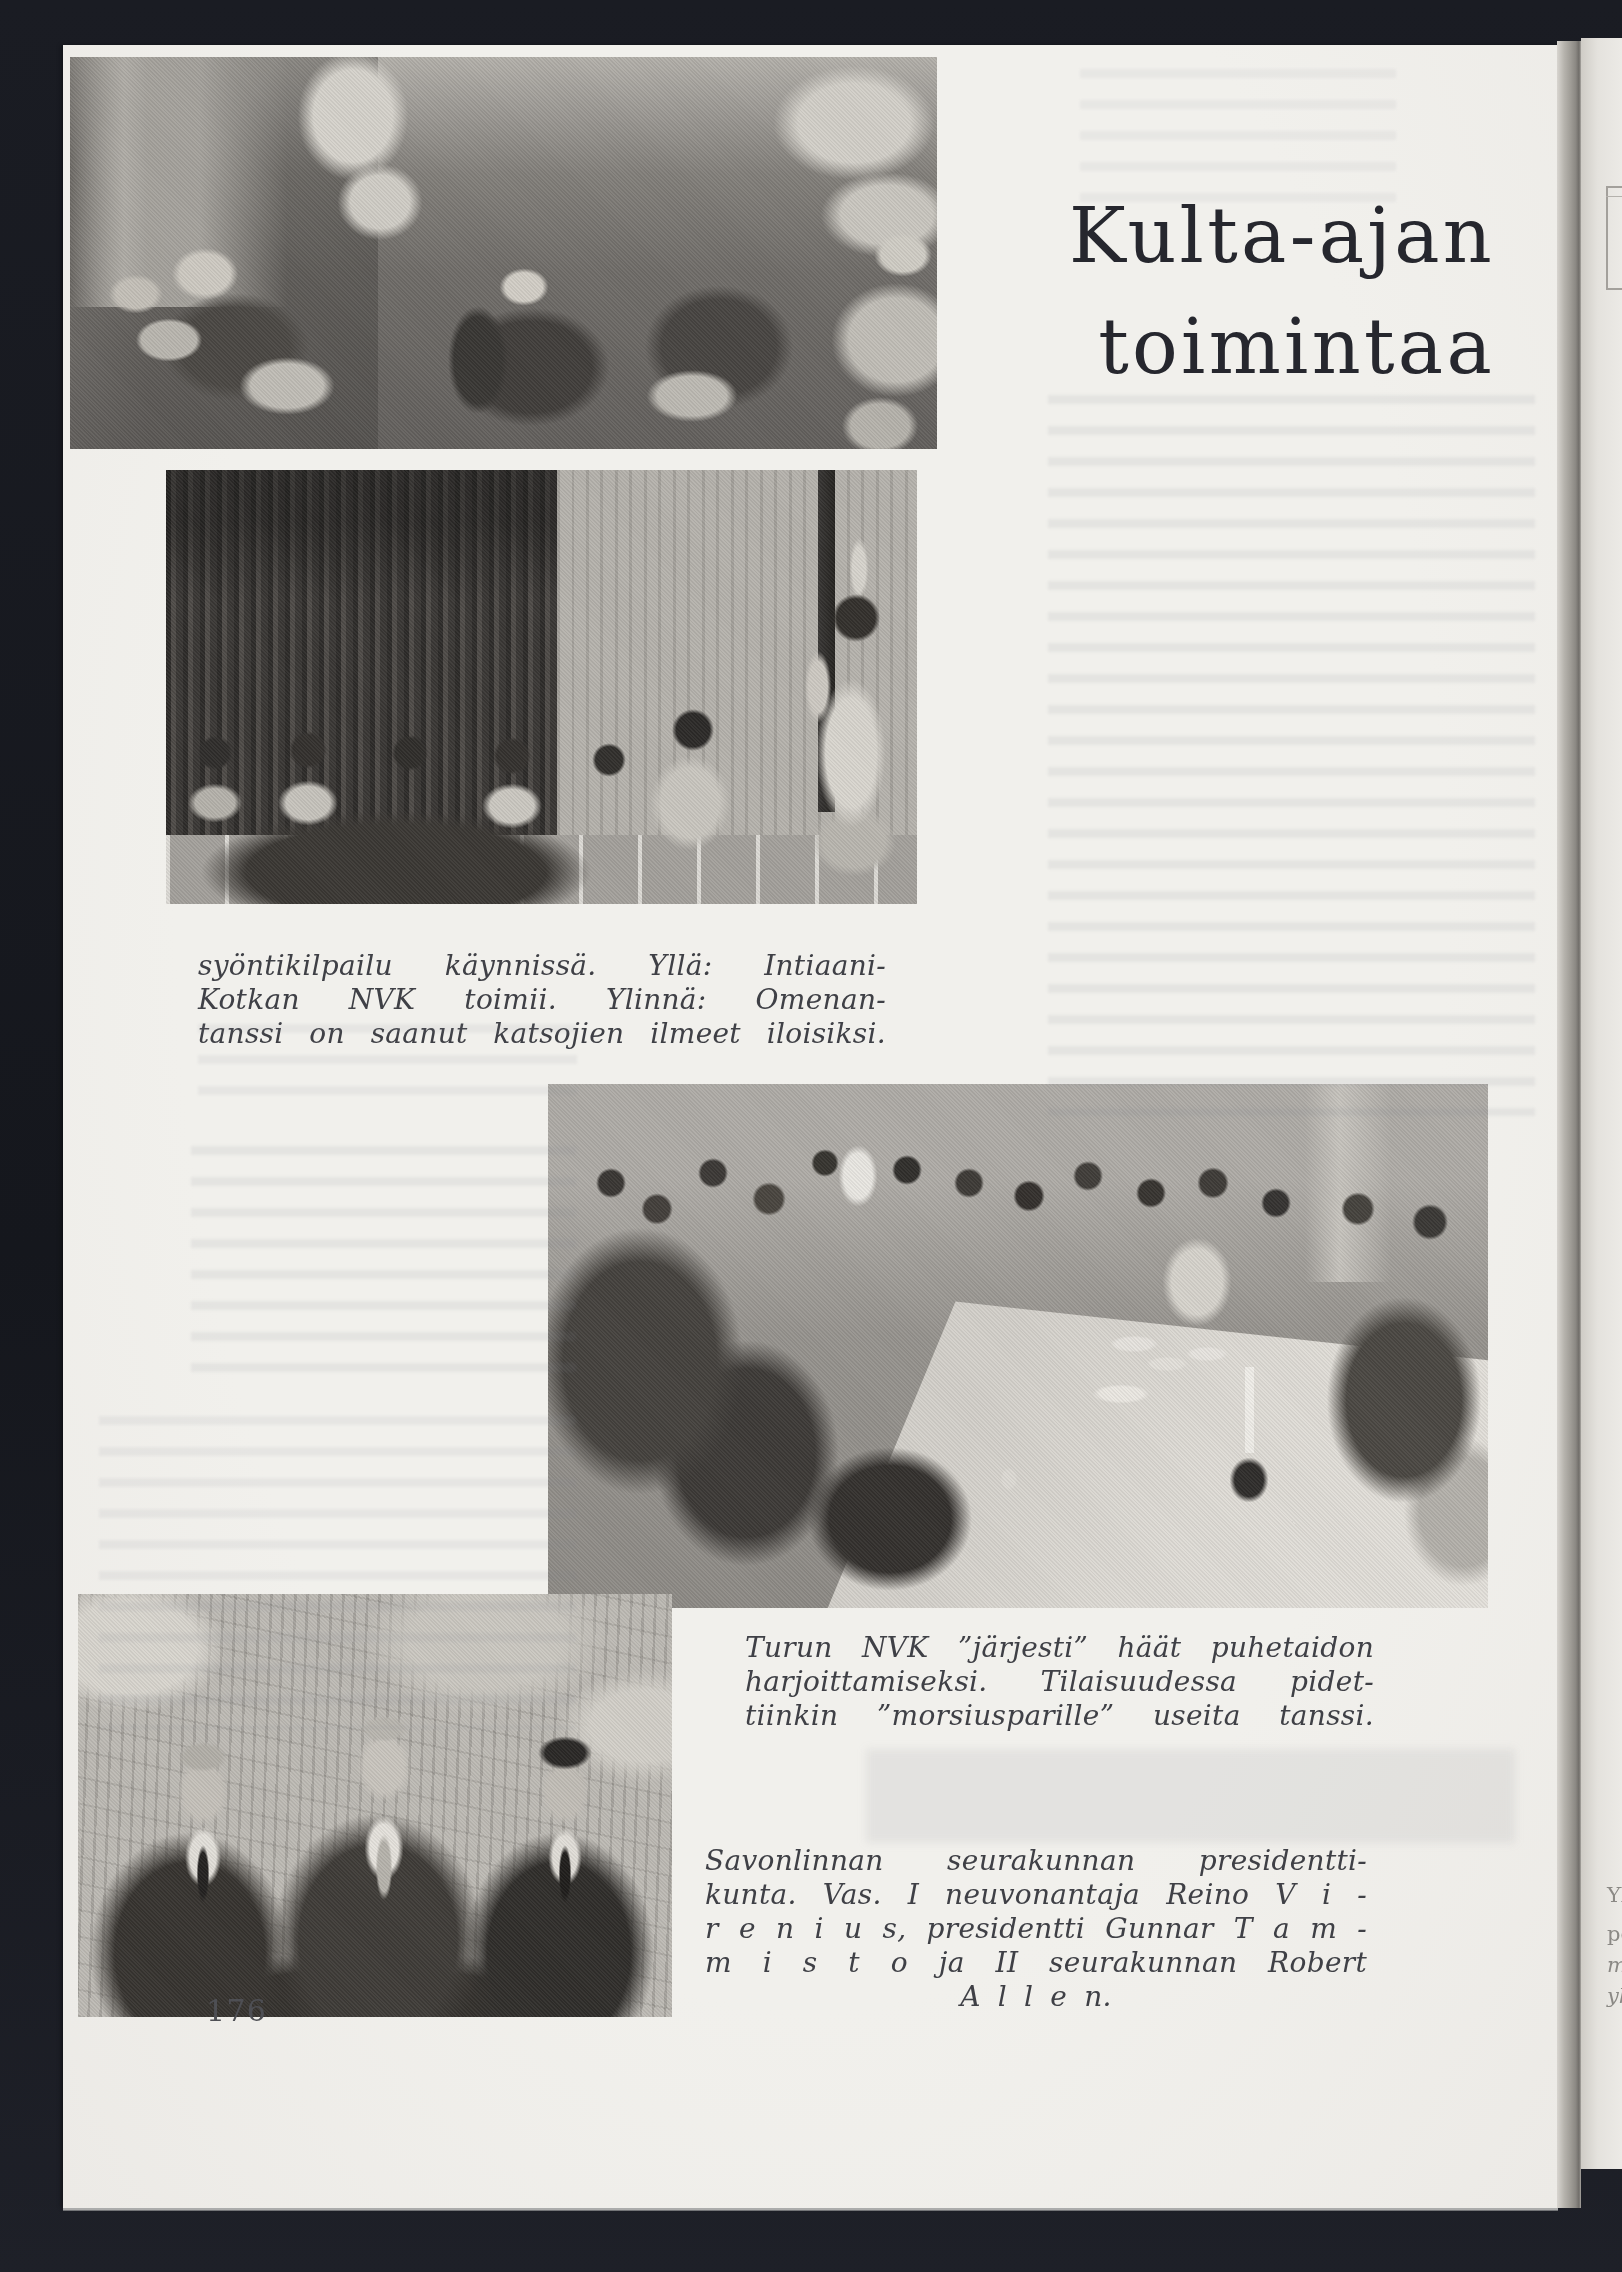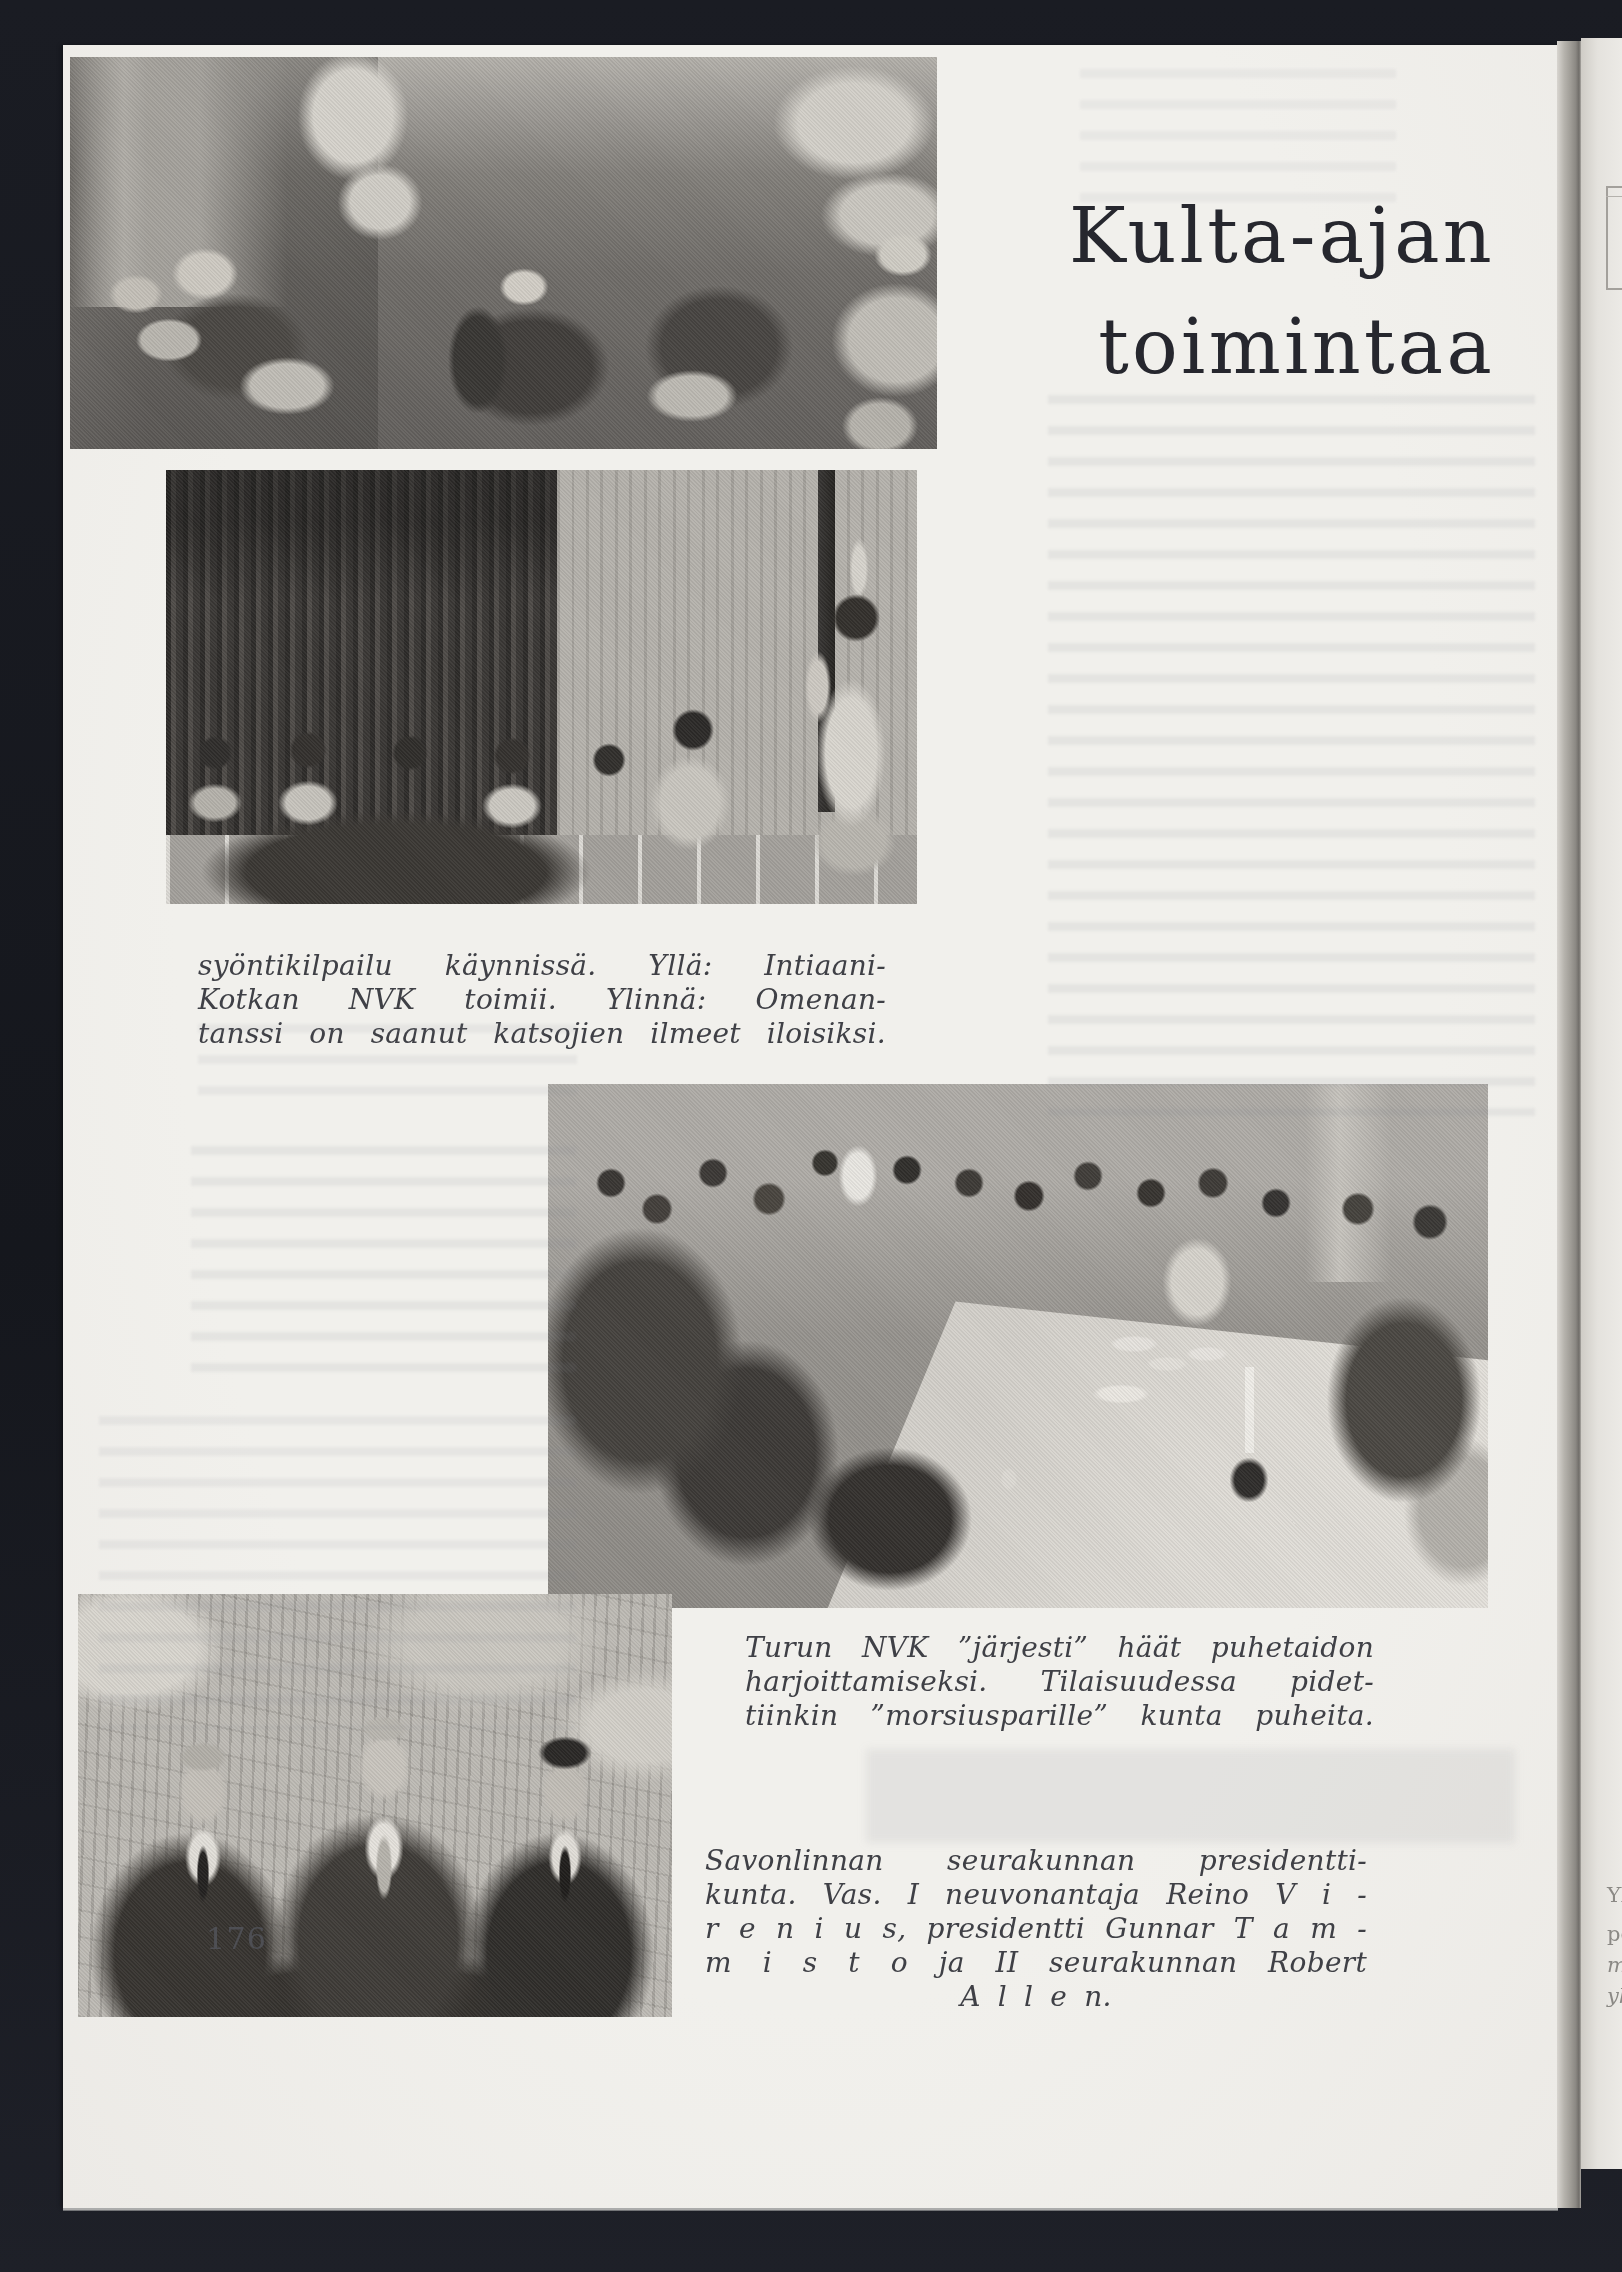--- a/index.html
+++ b/index.html
@@ -20,21 +20,21 @@
   .facing-box2{position:absolute;left:25px;top:158px;width:20px;height:0;border-top:1.3px solid #b4b1ac;}
   .frag{position:absolute;left:26px;width:40px;font:21px/22.4px "DejaVu Serif",serif;color:#8b8985;white-space:nowrap;}
   .frag.it{font-style:italic;}
   
   .title{position:absolute;right:63px;top:135px;text-align:right;color:#26272e;
          font:76px/111px "DejaVu Serif",serif;letter-spacing:3.3px;margin-left:22px;}
   
   .cap{position:absolute;font:italic 28px/34px "DejaVu Serif",serif;color:#3f4046;letter-spacing:0.3px;word-spacing:.28em;}
   .cap .ln{text-align:justify;text-align-last:justify;}
   .cap .ln.center{text-align:center;text-align-last:center;font-style:italic;}
-  .pageno{position:absolute;left:143px;top:1876px;font:30px "DejaVu Serif",serif;color:#4e4f54;letter-spacing:1.3px;}
+  .pageno{position:absolute;left:143px;top:1948px;font:30px "DejaVu Serif",serif;color:#4e4f54;letter-spacing:1.3px;}
   
   .ghost{position:absolute;filter:blur(1.6px);
          background-image:repeating-linear-gradient(180deg,rgba(125,130,140,.22) 0 8.6px,rgba(0,0,0,0) 8.6px 31px);}
   .ghost-img{position:absolute;background:rgba(130,135,142,.12);filter:blur(4px);}
   
   .photo{position:absolute;overflow:hidden;background-color:#8a8783;}
   .photo::after{content:"";position:absolute;inset:0;
      background:repeating-linear-gradient(45deg,rgba(250,250,248,.05) 0 1.3px,rgba(22,22,25,.06) 1.3px 2.6px);}
   .layer{position:absolute;inset:0;}
   
@@ -189,21 +189,21 @@
       <div class="p3-pillar"></div>
       <div class="p3-table"></div>
       <div class="layer p3-blobs"></div>
       <div class="p3-candle"></div>
       <div class="p3-stick"></div>
     </div>
 
     <div class="cap" style="left:682px;top:1586px;width:629px;">
       <div class="ln">Turun NVK ”järjesti” häät puhetaidon</div>
       <div class="ln">harjoittamiseksi. Tilaisuudessa pidet-</div>
-      <div class="ln">tiinkin ”morsiusparille” kunta puheita.</div>
+      <div class="ln">tiinkin ”morsiusparille” useita tanssi.</div>
     </div>
 
     <div class="photo p4" style="left:15px;top:1549px;width:594px;height:423px;">
       <div class="layer p4-bg"></div>
       <div class="layer p4-men"></div>
     </div>
 
     <div class="cap" style="left:642px;top:1799px;width:662px;">
       <div class="ln">Savonlinnan seurakunnan presidentti-</div>
       <div class="ln">kunta. Vas. I neuvonantaja Reino V i -</div>

